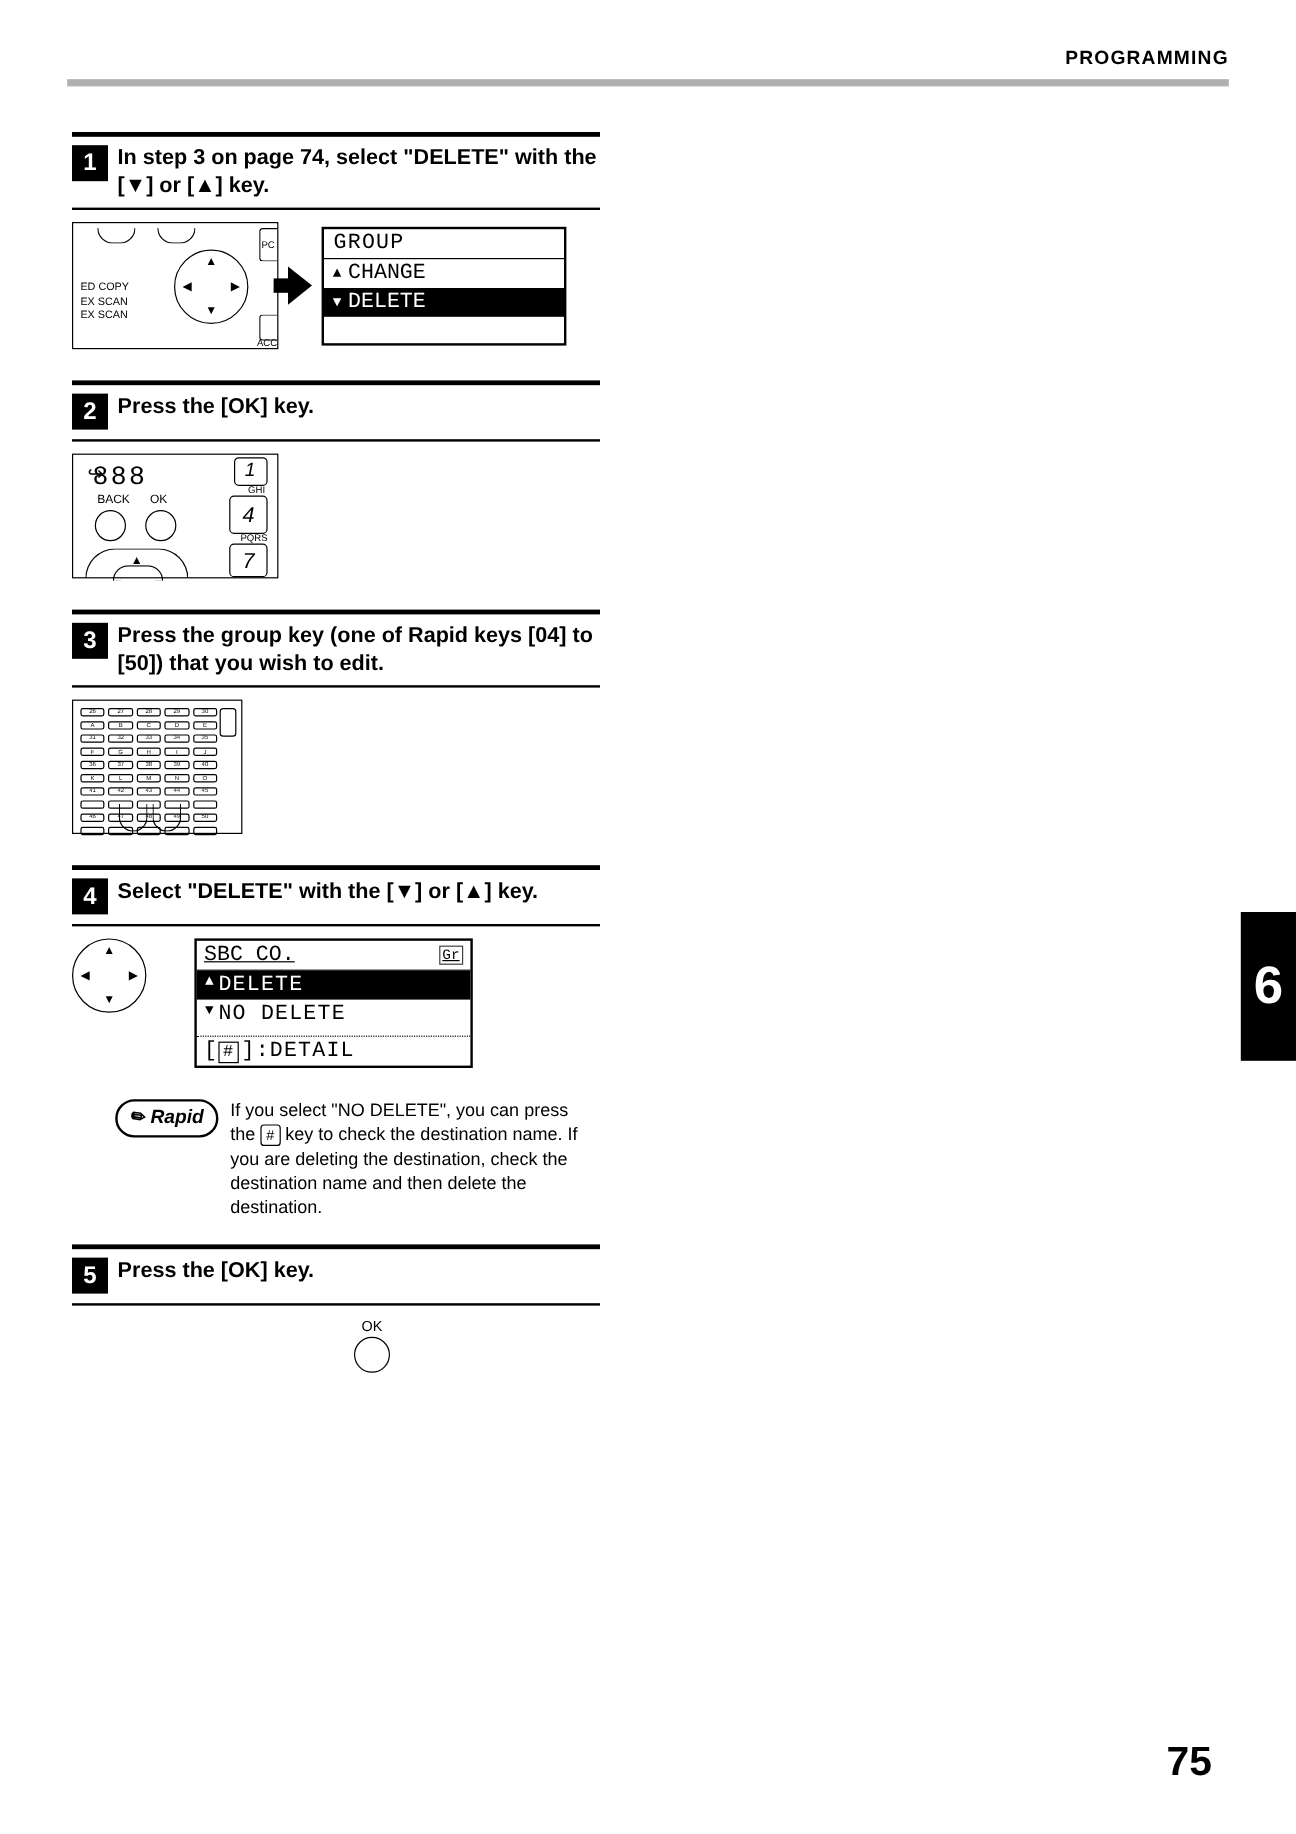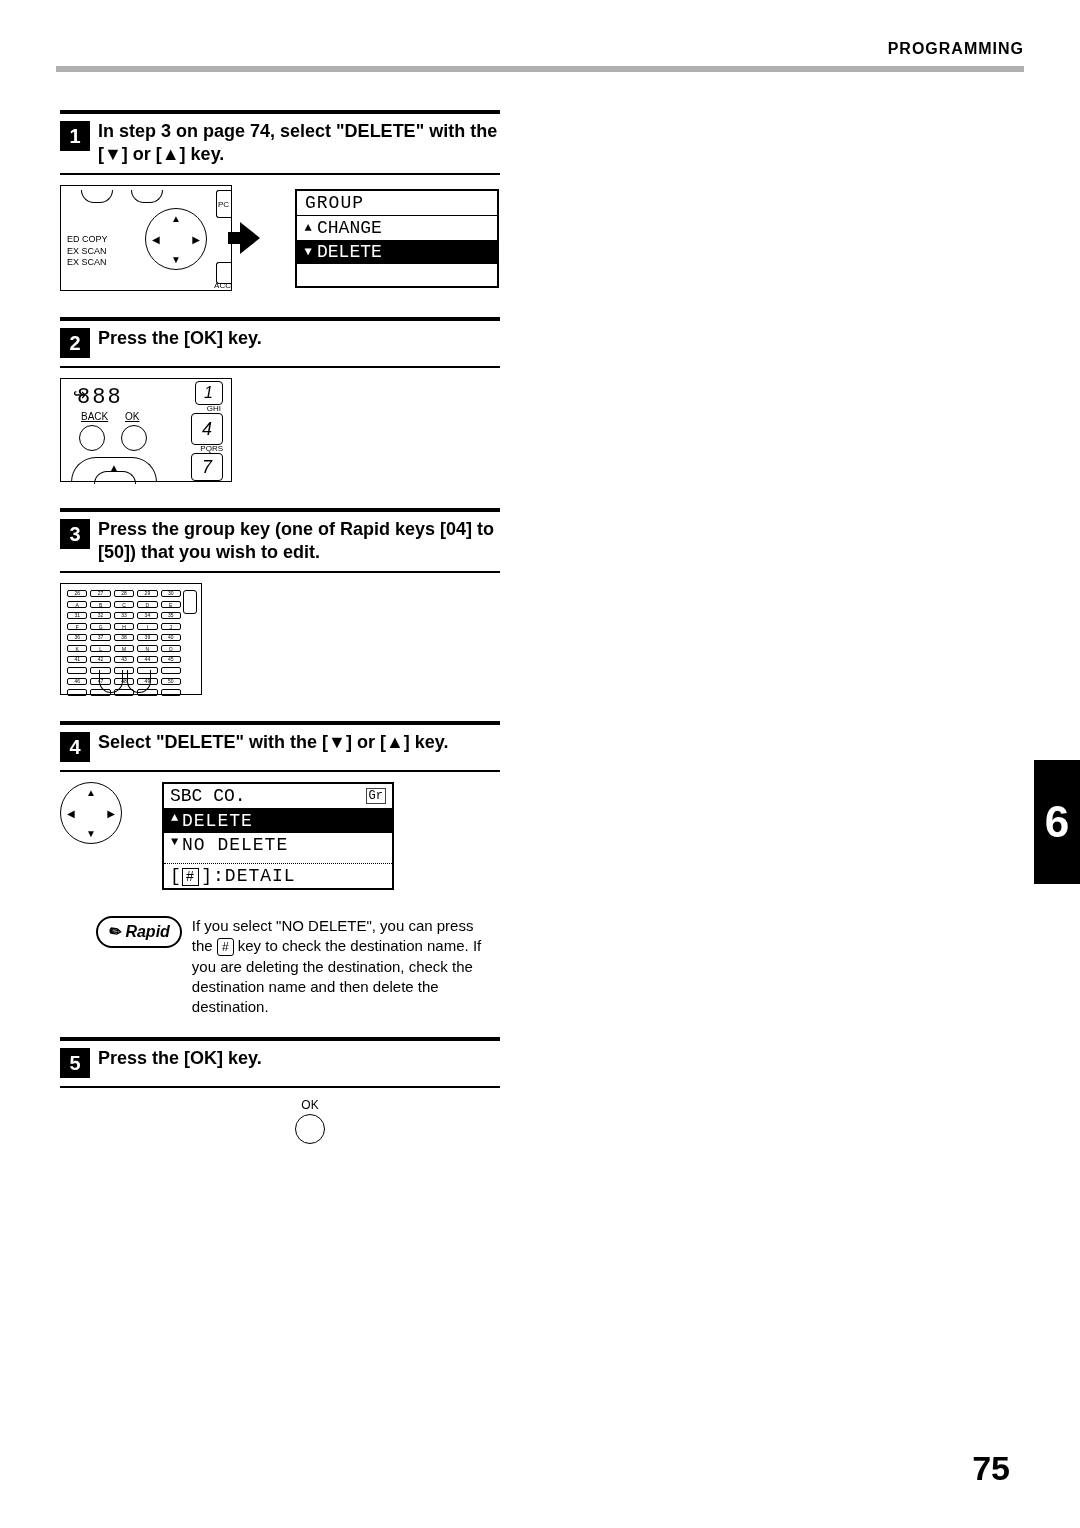--- a/index.html
+++ b/index.html
@@ -144,21 +144,20 @@
     position: relative;
   }
   .bigarrow::before {
     content:"";
     position:absolute; left:-32px; top:-6px;
     width:12px;height:12px;background:#000;
   }
   .screen1 {
     width: 200px;
     border: 2px solid #000;
-    margin-left: 27px;
   }
   .screen1 .title {
     border-bottom: 1px solid #000;
     padding: 2px 8px;
     font-family: "Courier New", monospace;
     font-size: 18px;
     letter-spacing: 1px;
   }
   .screen1 .row {
     display:flex; align-items:center;
@@ -190,21 +189,21 @@
   }
   .s2vis .keybox {
     position:absolute; border:1px solid #000; border-radius:4px;
   }
   .s2vis .k1 { top:2px; right:8px; width:26px;height:22px;}
   .s2vis .k4 { top:34px; right:8px; width:30px;height:30px; font-size:18px; font-style:italic; display:flex;align-items:center;justify-content:center;}
   .s2vis .k7 { top:74px; right:8px; width:30px;height:26px; font-size:18px; font-style:italic; display:flex;align-items:center;justify-content:center;}
   .s2vis .kl1 { top:25px; right:10px; font-size:8px; position:absolute;}
   .s2vis .kl2 { top:65px; right:8px; font-size:8px; position:absolute;}
   .s2vis .lbl {
-    position:absolute; font-size:10px;text-decoration:underline;
+    position:absolute; font-size:10px;
   }
   .s2vis .lbl.back { top:32px; left:20px; }
   .s2vis .lbl.ok   { top:32px; left:64px; }
   .s2vis .circ {
     position:absolute; border:1px solid #000; border-radius:50%;
     width:24px;height:24px;
   }
   .s2vis .circ.b { top:46px; left:18px;}
   .s2vis .circ.o { top:46px; left:60px;}
   .s2vis .dpadhalf {
@@ -269,21 +268,21 @@
   .dpad2 .ar { right:6px; top:50%; transform:translateY(-50%);}
   .screen2 {
     width: 228px;
     border: 2px solid #000;
     font-family:"Courier New", monospace;
     font-size:18px;
   }
   .screen2 .title {
     border-bottom: 1px solid #000;
     padding:2px 6px;
-    display:flex; justify-content:space-between; align-items:center;
+    display:flex; justify-content:space-between; align-items:center;text-decoration:underline;
   }
   .screen2 .title .gr {
     border:1px solid #404040; padding:0 2px; font-size:12px;
   }
   .screen2 .row { display:flex; padding:2px 4px; letter-spacing:1px;}
   .screen2 .row .caret{ width:14px; text-align:center; font-size:12px;}
   .screen2 .row.sel { background:#000; color:#fff;}
   .screen2 .dash {
     border-top:1px dotted #000; margin:6px 0 0 0;
   }

